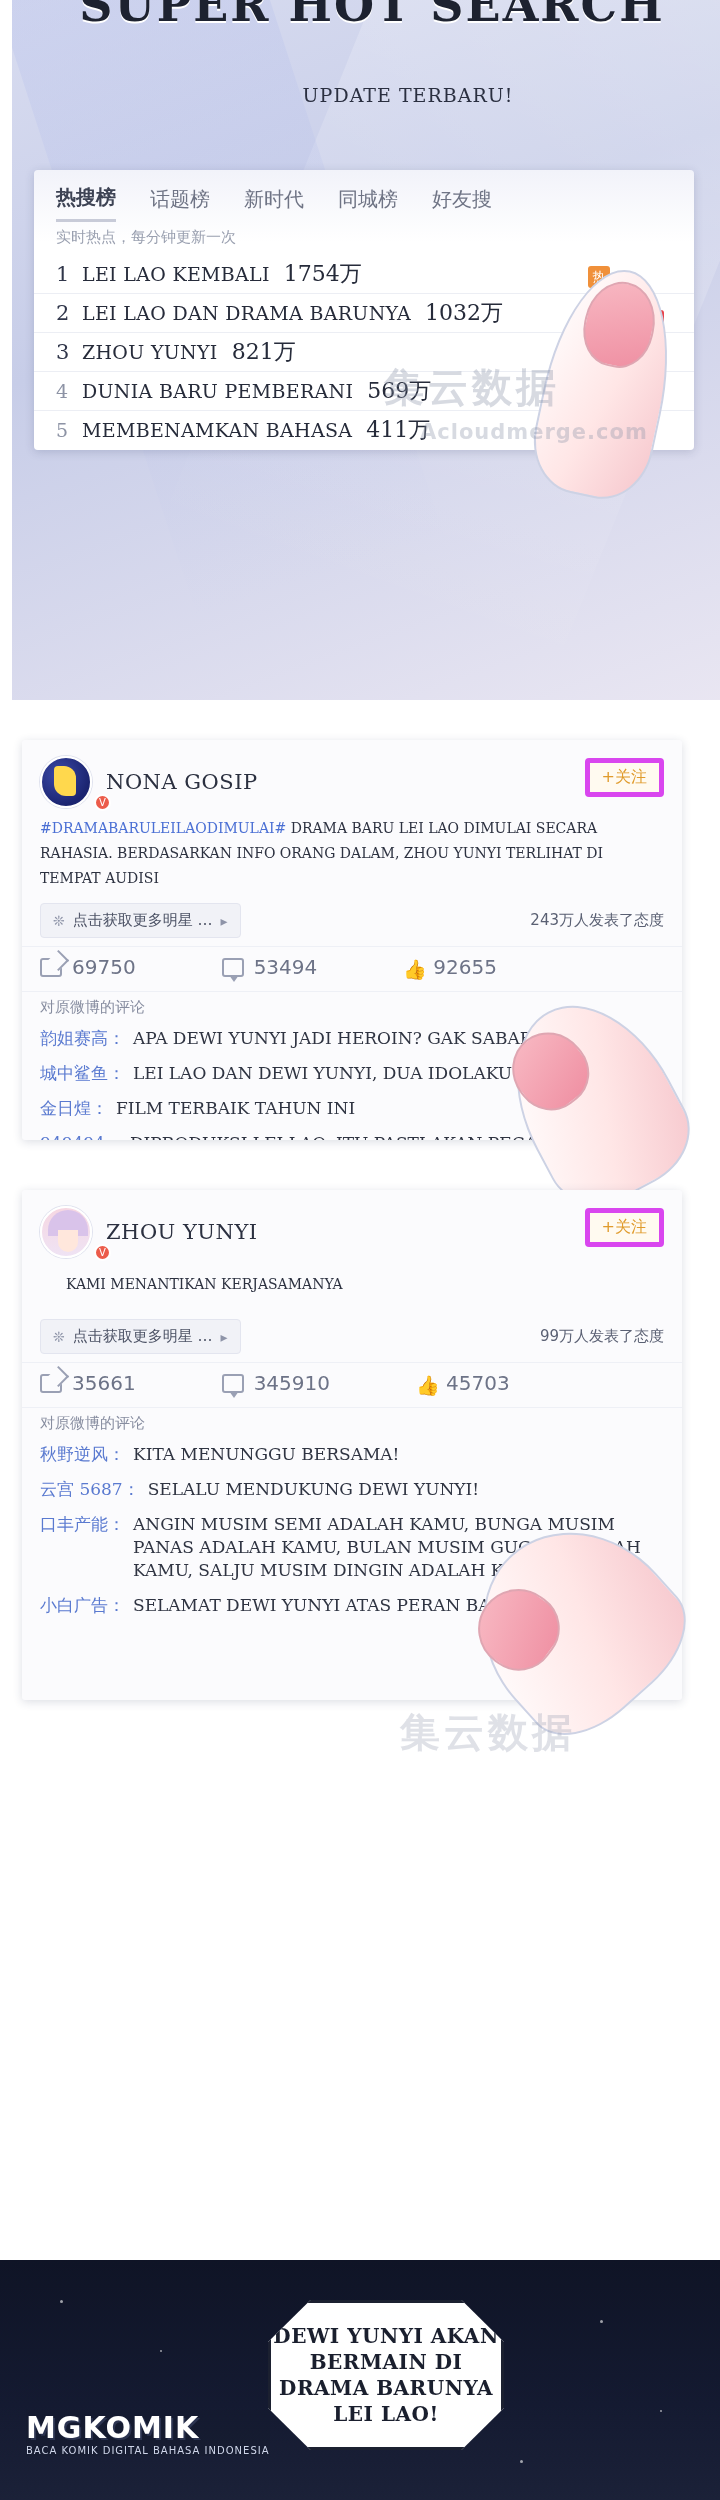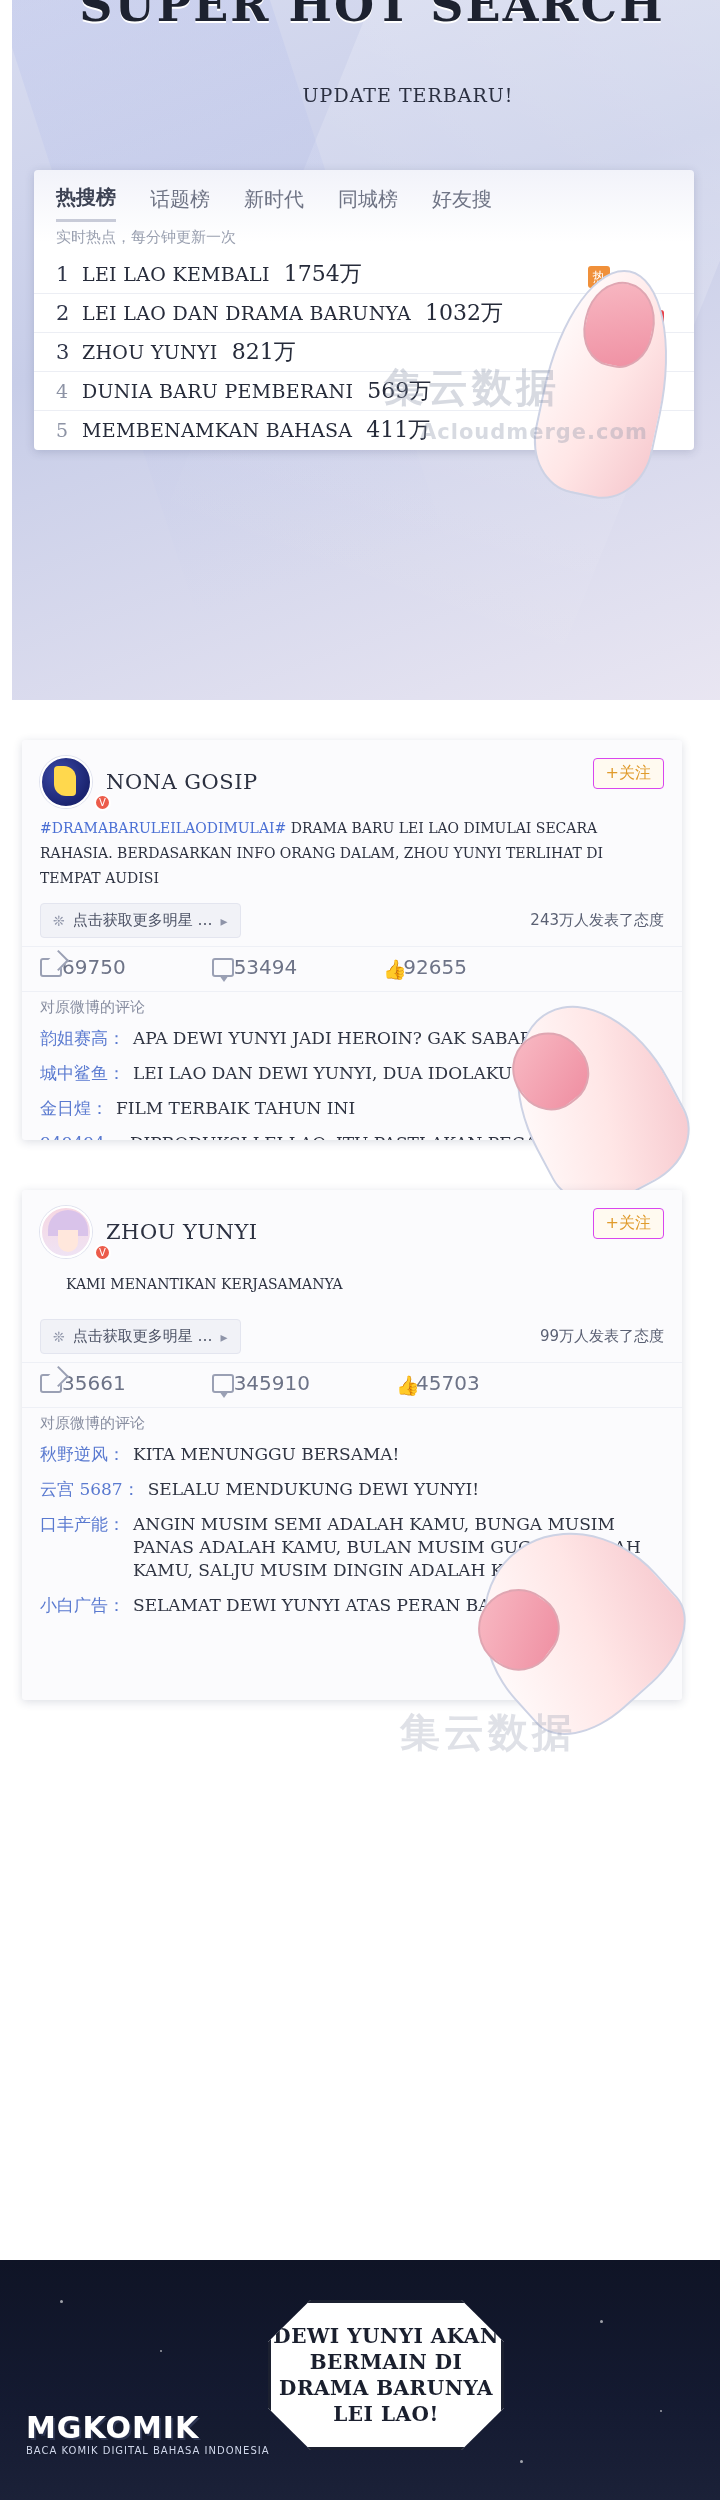--- a/index.html
+++ b/index.html
@@ -194,21 +194,21 @@
   }
   .wb-name {
     margin-left: 14px;
     font-size: 21px;
     color:#2b3040;
     font-family:"DejaVu Serif", serif;
     letter-spacing: .5px;
   }
   .follow-btn {
     position:absolute; right: 18px; top: 18px;
-    border:1px solid #d946ef; color:#e09b2c;
+    border:5px solid #d946ef; color:#e09b2c;
     background:#fffaf0;
     border-radius:4px;
     font-size:16px;
     padding: 4px 12px;
     font-family:"DejaVu Sans", sans-serif;
     white-space:nowrap;
   }
   .wb-body {
     padding: 2px 18px 8px 18px;
     font-size: 14px;
@@ -236,21 +236,21 @@
     font-size: 15px; color:#5a6073;
     font-family:"DejaVu Sans", sans-serif;
   }
   .wb-stats {
     display:flex; align-items:center;
     padding: 8px 18px 12px 18px;
     gap: 86px;
     border-top: 1px solid #eef0f6;
   }
   .stat {
-    display:flex; align-items:center; 
+    display:flex; align-items:center; gap:10px;
     font-size: 20px; color:#6d7387;
     font-family:"DejaVu Sans", sans-serif;
   }
   .ico-box {
     width:22px;height:19px;border:2px solid #9aa0b4;border-radius:3px;position:relative;
   }
   .ico-share:after{
     content:""; position:absolute; right:-6px; top:-7px; width:13px; height:13px;
     border-top:2px solid #9aa0b4; border-right:2px solid #9aa0b4; transform:rotate(45deg);
     background:#fbfbfd;

